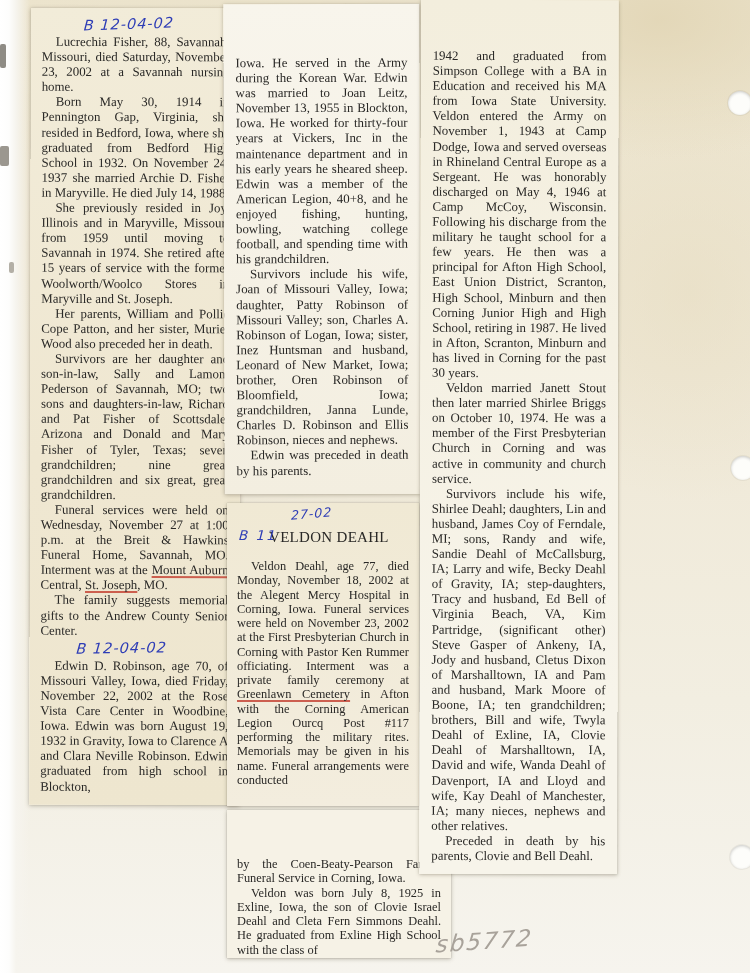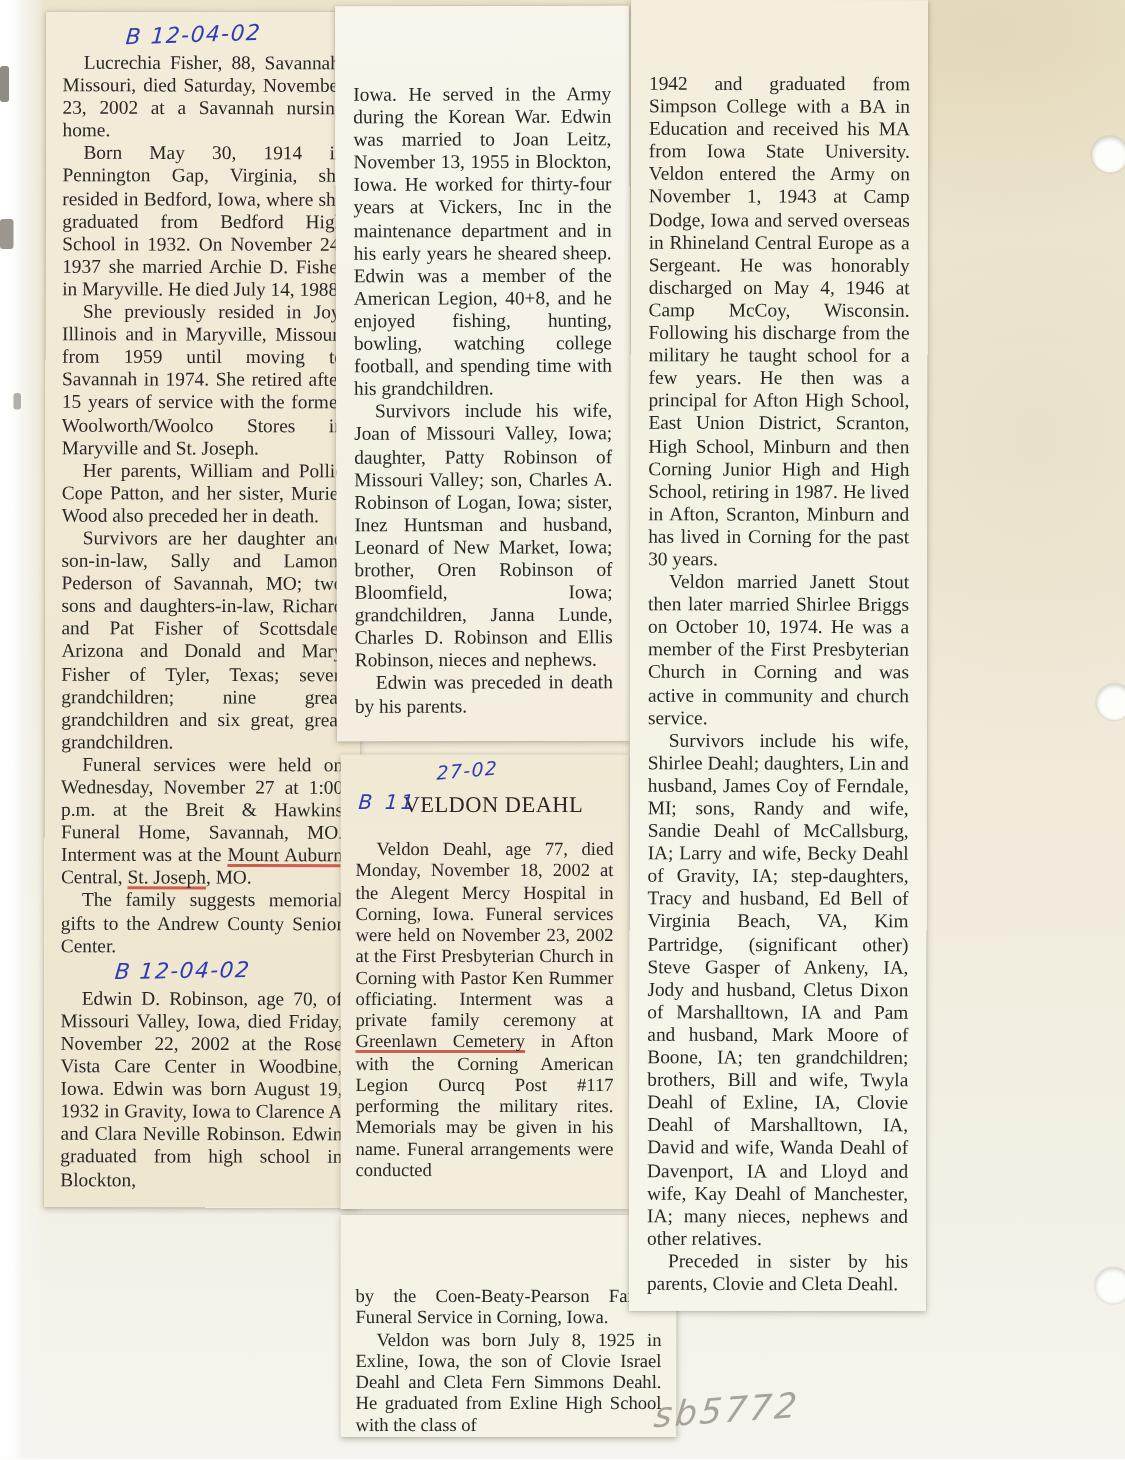--- a/index.html
+++ b/index.html
@@ -104,18 +104,18 @@
 
   <article class="clip clip-mid-c">
     <p class="obit-text cont">by the Coen-Beaty-Pearson Family Funeral Service in Corning, Iowa.</p>
     <p class="obit-text">Veldon was born July 8, 1925 in Exline, Iowa, the son of Clovie Israel Deahl and Cleta Fern Simmons Deahl. He graduated from Exline High School with the class of</p>
   </article>
 
   <article class="clip clip-right">
     <p class="obit-text cont">1942 and graduated from Simpson College with a BA in Education and received his MA from Iowa State University. Veldon entered the Army on November 1, 1943 at Camp Dodge, Iowa and served overseas in Rhineland Central Europe as a Sergeant. He was honorably discharged on May 4, 1946 at Camp McCoy, Wisconsin. Following his discharge from the military he taught school for a few years. He then was a principal for Afton High School, East Union District, Scranton, High School, Minburn and then Corning Junior High and High School, retiring in 1987. He lived in Afton, Scranton, Minburn and has lived in Corning for the past 30 years.</p>
     <p class="obit-text">Veldon married Janett Stout then later married Shirlee Briggs on October 10, 1974. He was a member of the First Presbyterian Church in Corning and was active in community and church service.</p>
     <p class="obit-text">Survivors include his wife, Shirlee Deahl; daughters, Lin and husband, James Coy of Ferndale, MI; sons, Randy and wife, Sandie Deahl of McCallsburg, IA; Larry and wife, Becky Deahl of Gravity, IA; step-daughters, Tracy and husband, Ed Bell of Virginia Beach, VA, Kim Partridge, (significant other) Steve Gasper of Ankeny, IA, Jody and husband, Cletus Dixon of Marshalltown, IA and Pam and husband, Mark Moore of Boone, IA; ten grandchildren; brothers, Bill and wife, Twyla Deahl of Exline, IA, Clovie Deahl of Marshalltown, IA, David and wife, Wanda Deahl of Davenport, IA and Lloyd and wife, Kay Deahl of Manchester, IA; many nieces, nephews and other relatives.</p>
-    <p class="obit-text">Preceded in sister by his parents, Clovie and Cleta Deahl.</p>
+    <p class="obit-text">Preceded in death by his parents, Clovie and Bell Deahl.</p>
   </article>
 
   <div class="pencil">sb5772</div>
 
 </div>
 
 </body></html>

